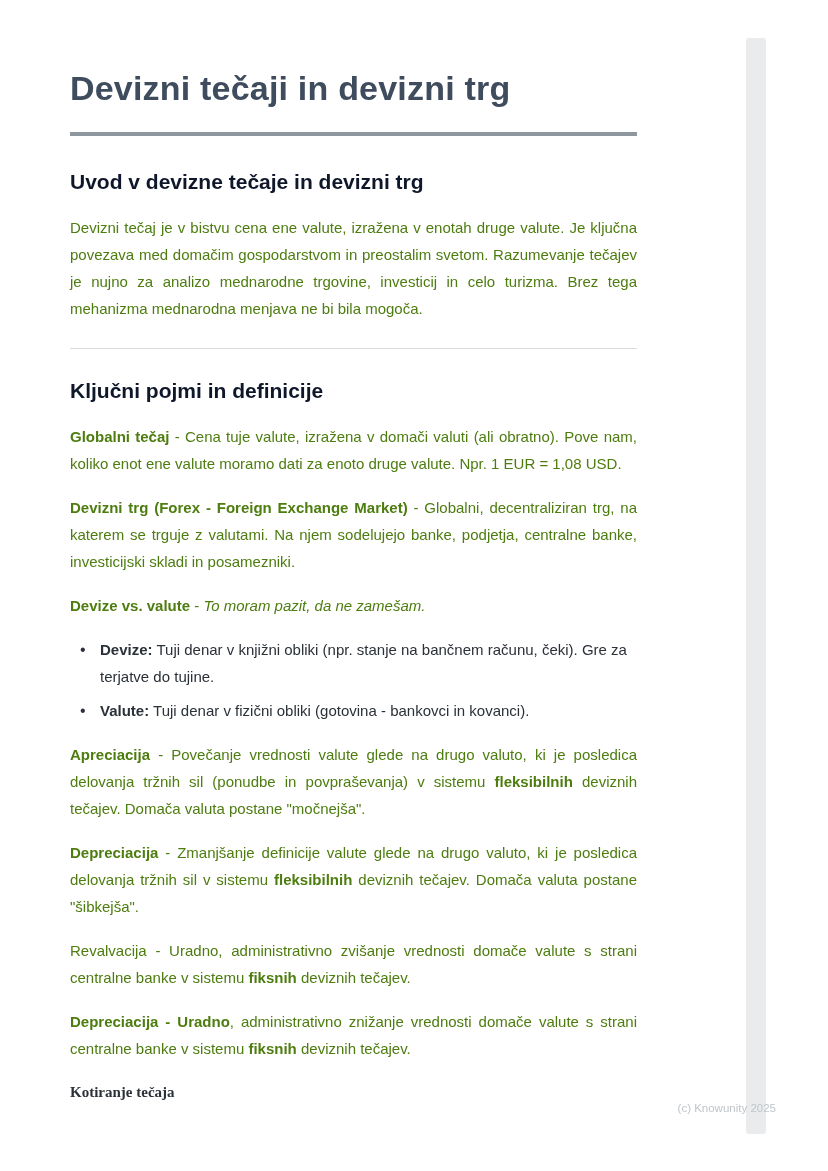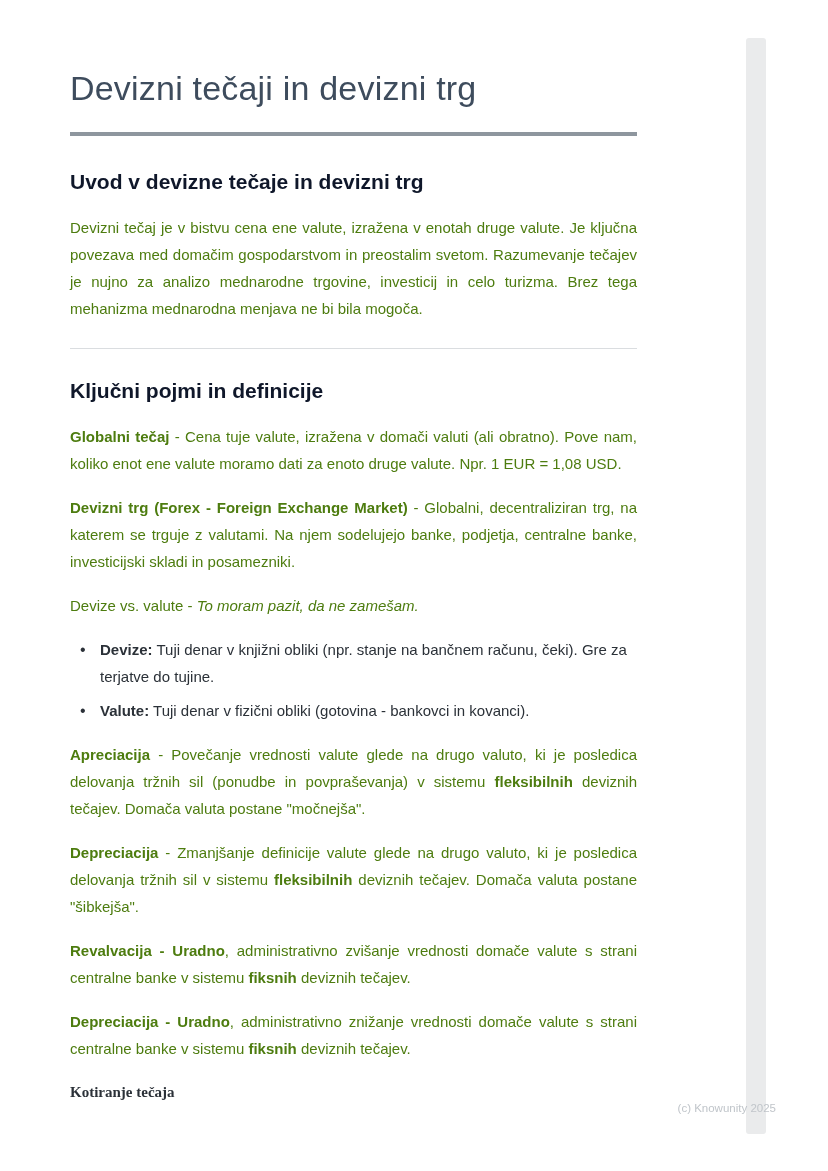--- a/index.html
+++ b/index.html
@@ -13,21 +13,21 @@
   }
   .content {
     position:absolute;
     left:70px;
     top:68px;
     width:567px;
   }
   h1.doc-title {
     font-size:34px;
     line-height:40px;
-    font-weight:400;
+    font-weight:700;
     color:#3e4c5d;
     letter-spacing:0.2px;
   }
   .title-rule {
     height:4px;
     background:#8e969e;
     margin:24px 0 34px 0;
   }
   h2.faded-heading {
     font-size:21px;
@@ -108,32 +108,32 @@
   <p class="body-par">Devizni tečaj je v bistvu cena ene valute, izražena v enotah druge valute. Je ključna povezava med domačim gospodarstvom in preostalim svetom. Razumevanje tečajev je nujno za analizo mednarodne trgovine, investicij in celo turizma. Brez tega mehanizma mednarodna menjava ne bi bila mogoča.</p>
 
   <hr class="section-divider">
 
   <h2 class="faded-heading">Ključni pojmi in definicije</h2>
 
   <p class="body-par"><span style="font-weight: 700;">Globalni tečaj</span><span> - Cena tuje valute, izražena v domači valuti (ali obratno). Pove nam, koliko enot ene valute moramo dati za enoto druge valute. Npr. 1 EUR = 1,08 USD.</span></p>
 
   <p class="body-par"><span style="font-weight: 700;">Devizni trg (Forex - Foreign Exchange Market)</span><span> - Globalni, decentraliziran trg, na katerem se trguje z valutami. Na njem sodelujejo banke, podjetja, centralne banke, investicijski skladi in posamezniki.</span></p>
 
-  <p class="body-par"><span style="font-weight: 400;">Devize vs. valute</span><span> - </span><span style="font-style: italic;">To moram pazit, da ne zamešam.</span></p>
+  <p class="body-par"><span style="font-weight: 700;">Devize vs. valute</span><span> - </span><span style="font-style: italic;">To moram pazit, da ne zamešam.</span></p>
 
   <ul class="def-list">
     <li><span style="font-weight: 700;">Devize:</span><span> Tuji denar v knjižni obliki (npr. stanje na bančnem računu, čeki). Gre za terjatve do tujine.</span></li>
     <li><span style="font-weight: 700;">Valute:</span><span> Tuji denar v fizični obliki (gotovina - bankovci in kovanci).</span></li>
   </ul>
 
   <p class="body-par"><span style="font-weight: 700;">Apreciacija</span><span> - Povečanje vrednosti valute glede na drugo valuto, ki je posledica delovanja tržnih sil (ponudbe in povpraševanja) v sistemu </span><span style="font-weight: 700;">fleksibilnih</span><span> deviznih tečajev. Domača valuta postane "močnejša".</span></p>
 
   <p class="body-par"><span style="font-weight: 700;">Depreciacija</span><span> - Zmanjšanje definicije valute glede na drugo valuto, ki je posledica delovanja tržnih sil v sistemu </span><span style="font-weight: 700;">fleksibilnih</span><span> deviznih tečajev. Domača valuta postane "šibkejša".</span></p>
 
-  <p class="body-par"><span style="font-weight: 700;">Revalvacija - Uradno</span><span>, administrativno zvišanje vrednosti domače valute s strani centralne banke v sistemu </span><span style="font-weight: 700;">fiksnih</span><span> deviznih tečajev.</span></p>
+  <p class="body-par"><span style="font-weight: 400;">Revalvacija - Uradno</span><span>, administrativno zvišanje vrednosti domače valute s strani centralne banke v sistemu </span><span style="font-weight: 700;">fiksnih</span><span> deviznih tečajev.</span></p>
 
   <p class="body-par"><span style="font-weight: 700;">Depreciacija - Uradno</span><span>, administrativno znižanje vrednosti domače valute s strani centralne banke v sistemu </span><span style="font-weight: 700;">fiksnih</span><span> deviznih tečajev.</span></p>
 
   <p class="sub-heading">Kotiranje tečaja</p>
 
 </div>
 
 <div class="watermark">(c) Knowunity 2025</div>
 
 </body></html>

